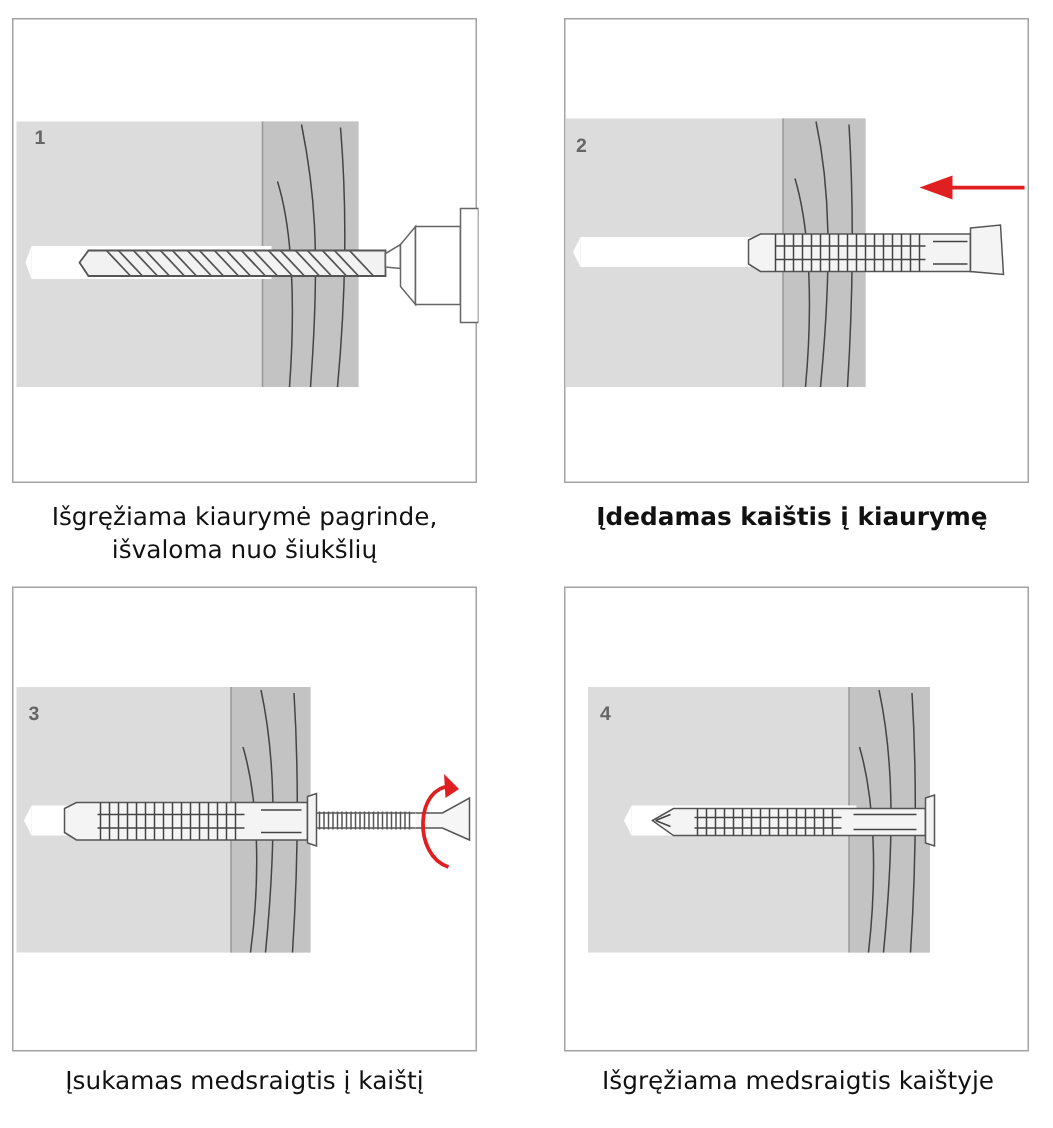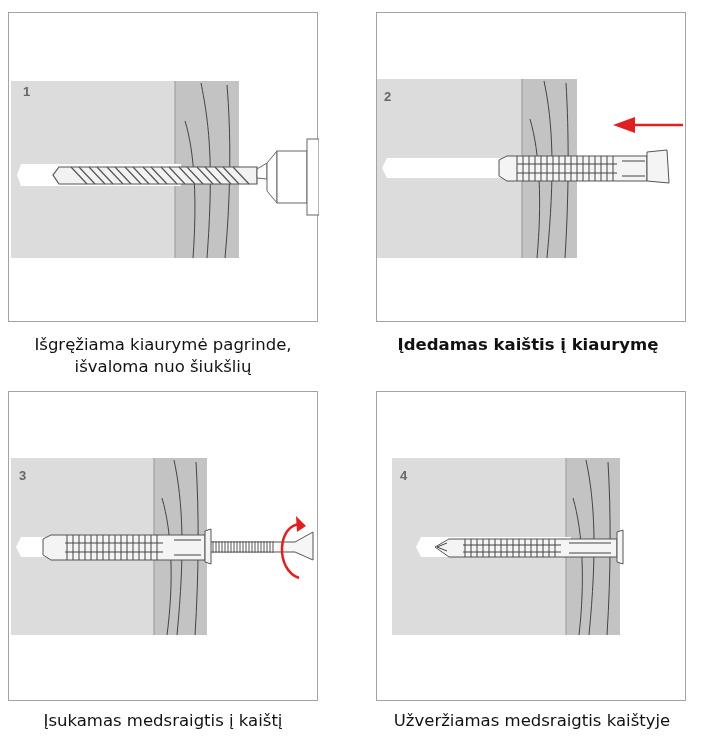--- a/index.html
+++ b/index.html
@@ -135,14 +135,14 @@
       <g fill="none" stroke="#444">
         <path d="M88 147 V165 M94 147 V165 M100 147 V165 M106 147 V165 M112 147 V165 M118 147 V165 M124 147 V165 M130 147 V165 M136 147 V165 M142 147 V165 M148 147 V165 M154 147 V165 M160 147 V165 M166 147 V165 M172 147 V165 M178 147 V165"></path>
         <path d="M86 153 H184 M86 160 H184"></path>
         <path d="M192 151 H234 M192 161 H234"></path>
         <path d="M60 155 L70 151 M60 155 L70 159"></path>
       </g>
     </g>
   </svg>
 </div>
 <div class="caption" style="left:362px; top:710px;">
-  <div>Užveržiamas medsraigtis kaištyje</div>
+  <div>Išgręžiama medsraigtis kaištyje</div>
 </div>
 
 </body></html>

